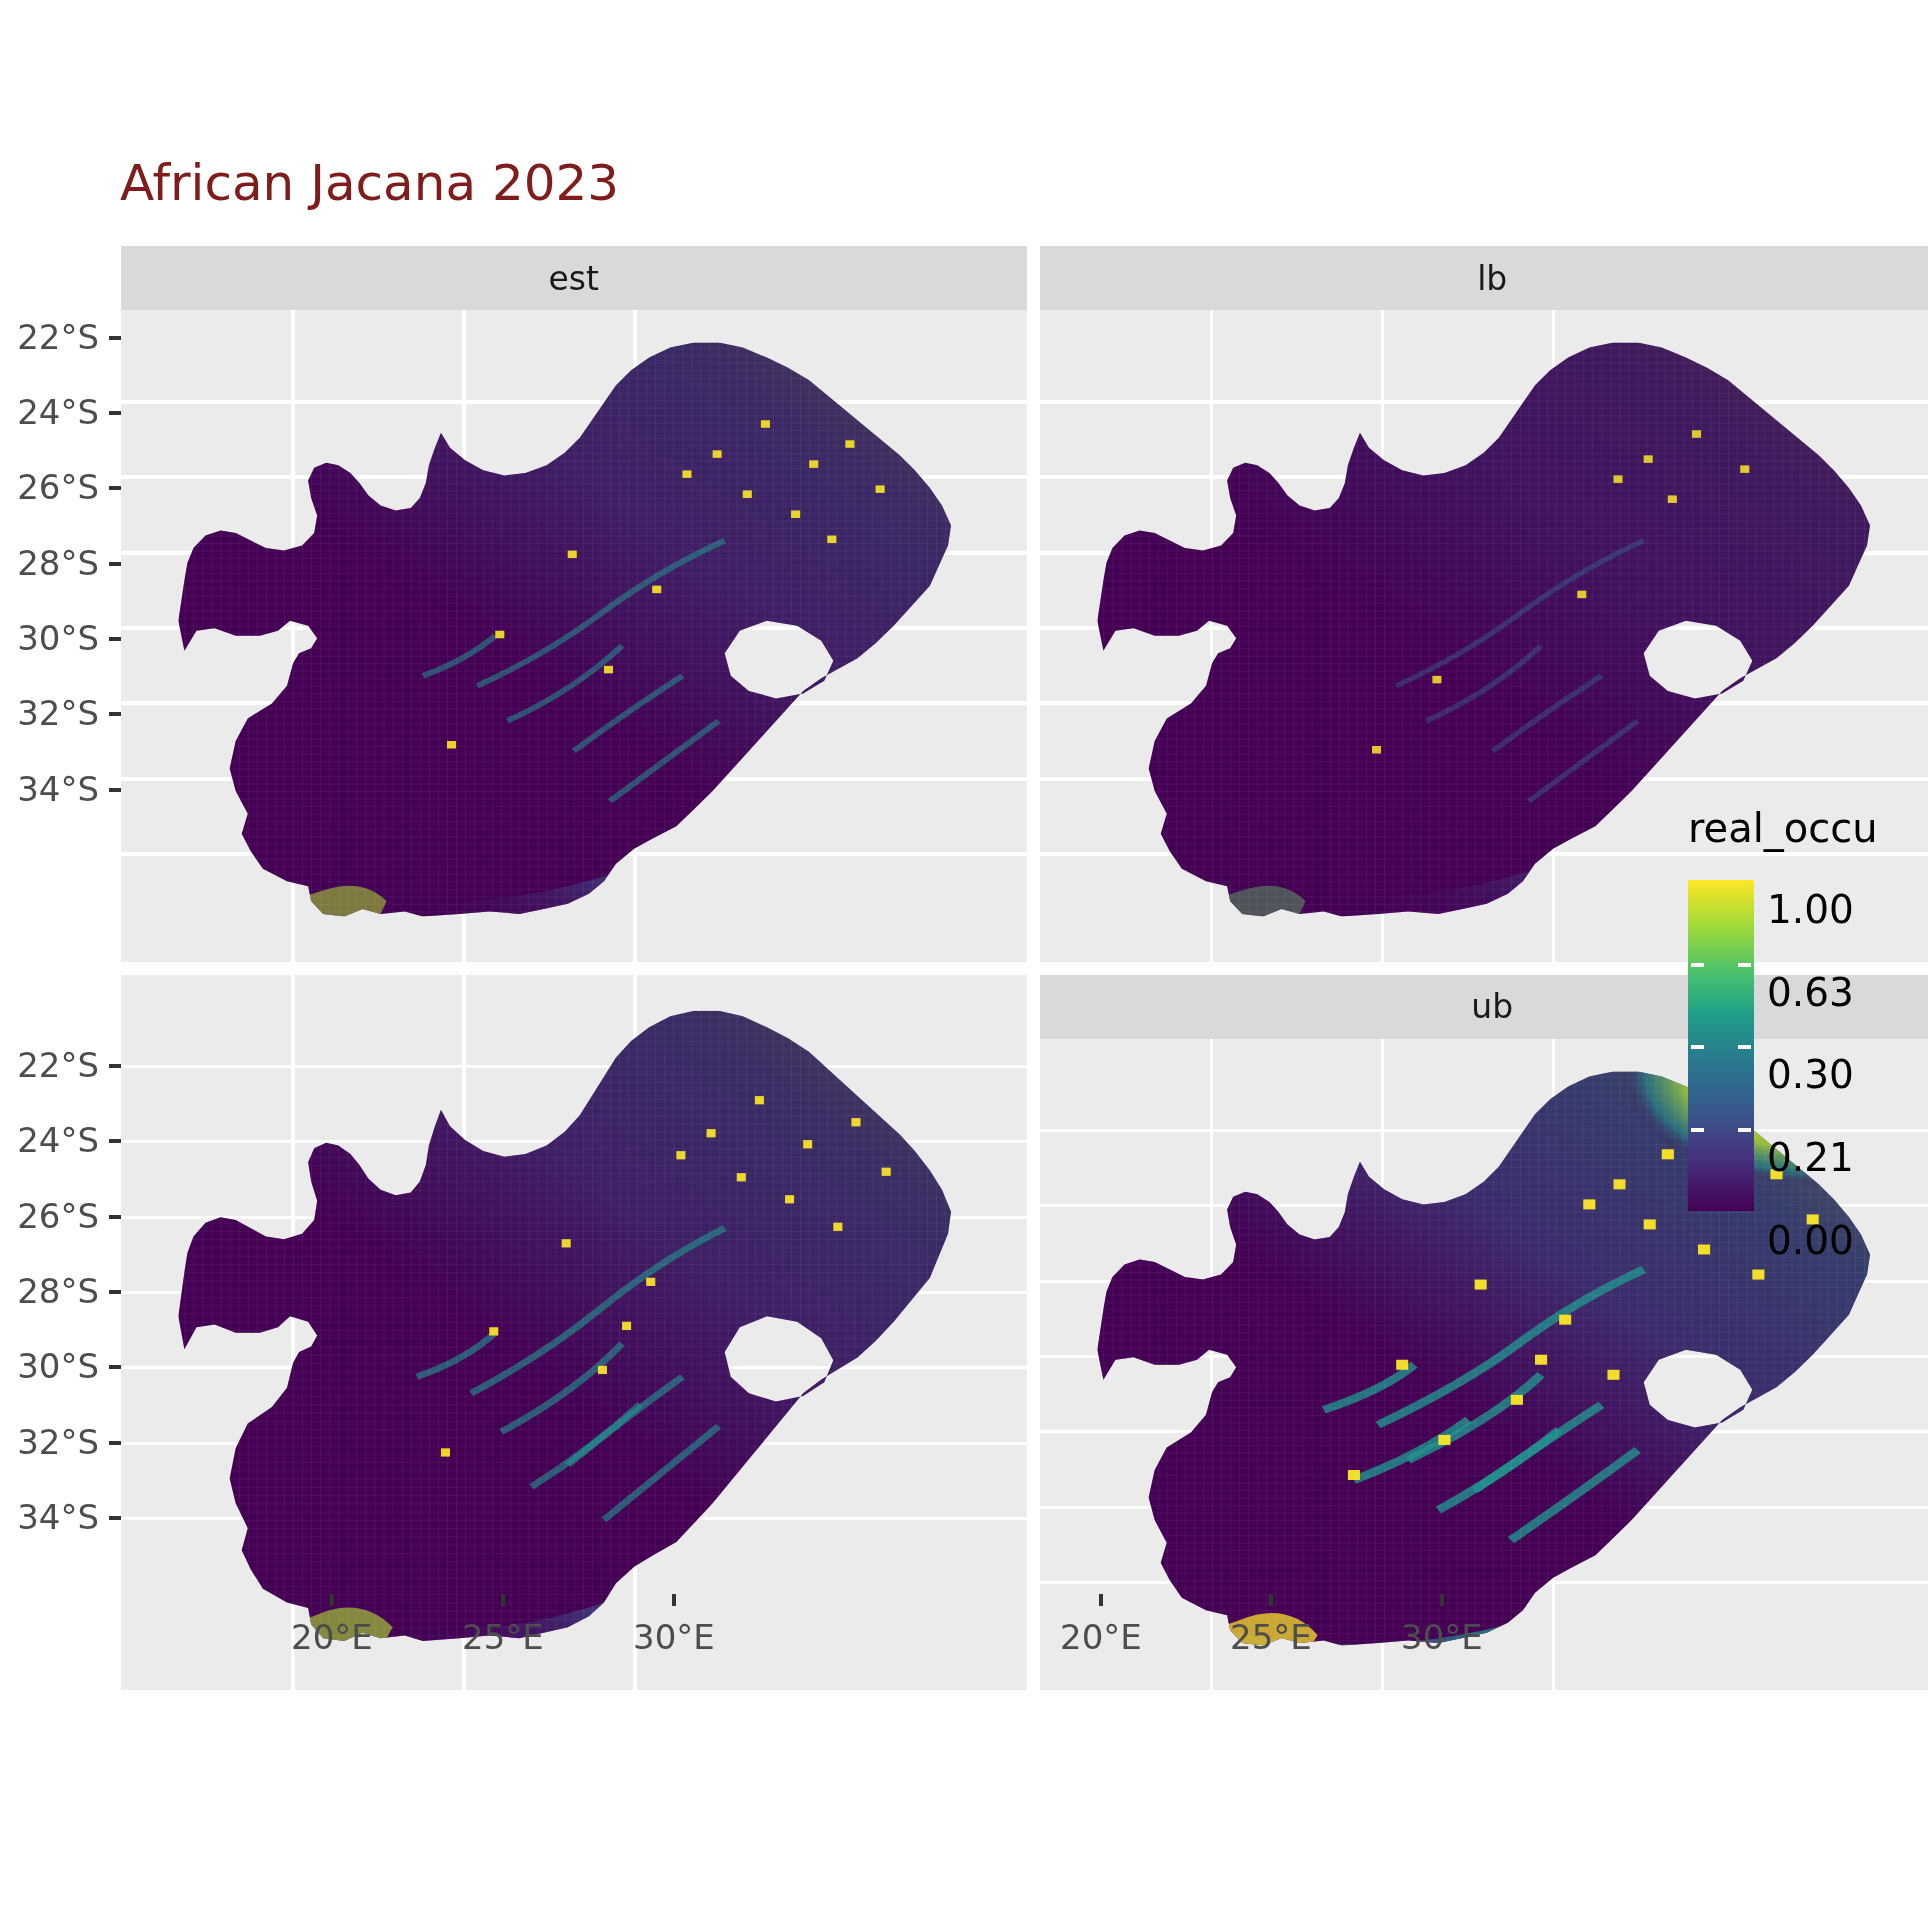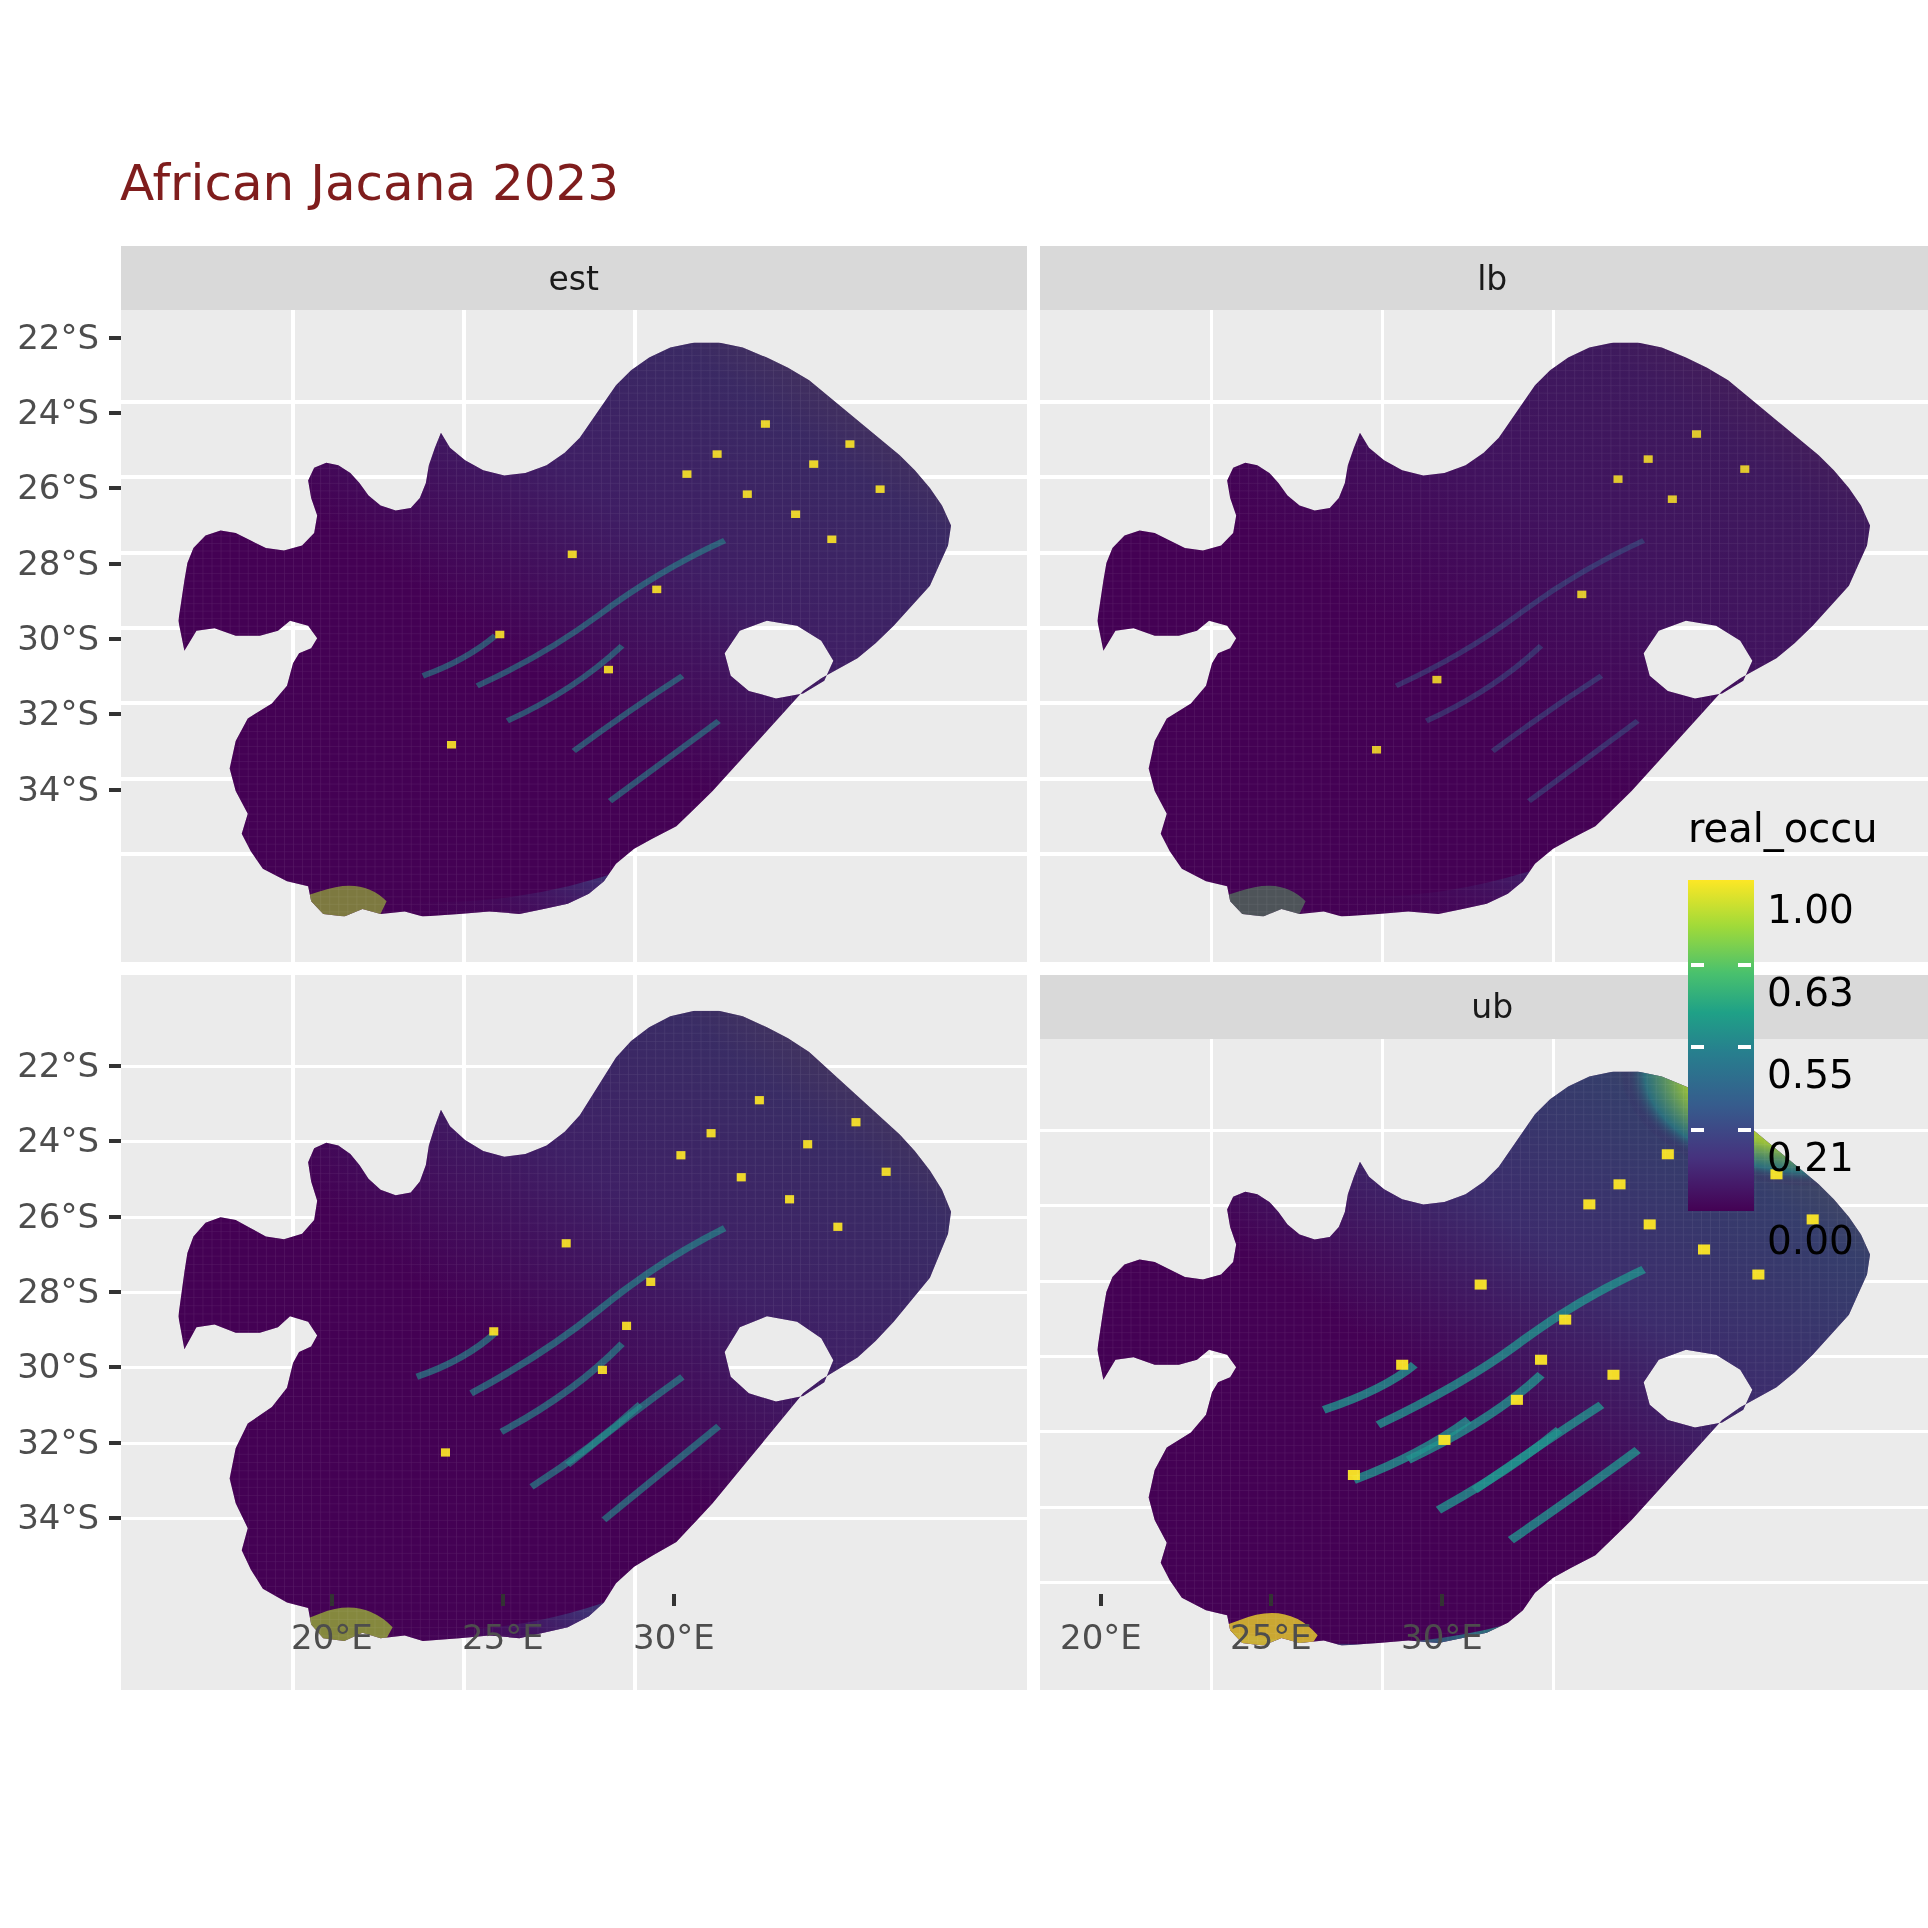--- a/index.html
+++ b/index.html
@@ -530,20 +530,20 @@
       <div class="legend-tick l" style="top:83px"></div>
       <div class="legend-tick r" style="top:83px"></div>
       <div class="legend-tick l" style="top:165px"></div>
       <div class="legend-tick r" style="top:165px"></div>
       <div class="legend-tick l" style="top:248px"></div>
       <div class="legend-tick r" style="top:248px"></div>
     </div>
     <div class="legend-labels">
       <span class="legend-label" style="top:0px">1.00</span>
       <span class="legend-label" style="top:83px">0.63</span>
-      <span class="legend-label" style="top:165px">0.55</span>
+      <span class="legend-label" style="top:165px">0.30</span>
       <span class="legend-label" style="top:248px">0.21</span>
       <span class="legend-label" style="top:331px">0.00</span>
     </div>
   </div>
 
 </div>
 
 
 </body></html>

